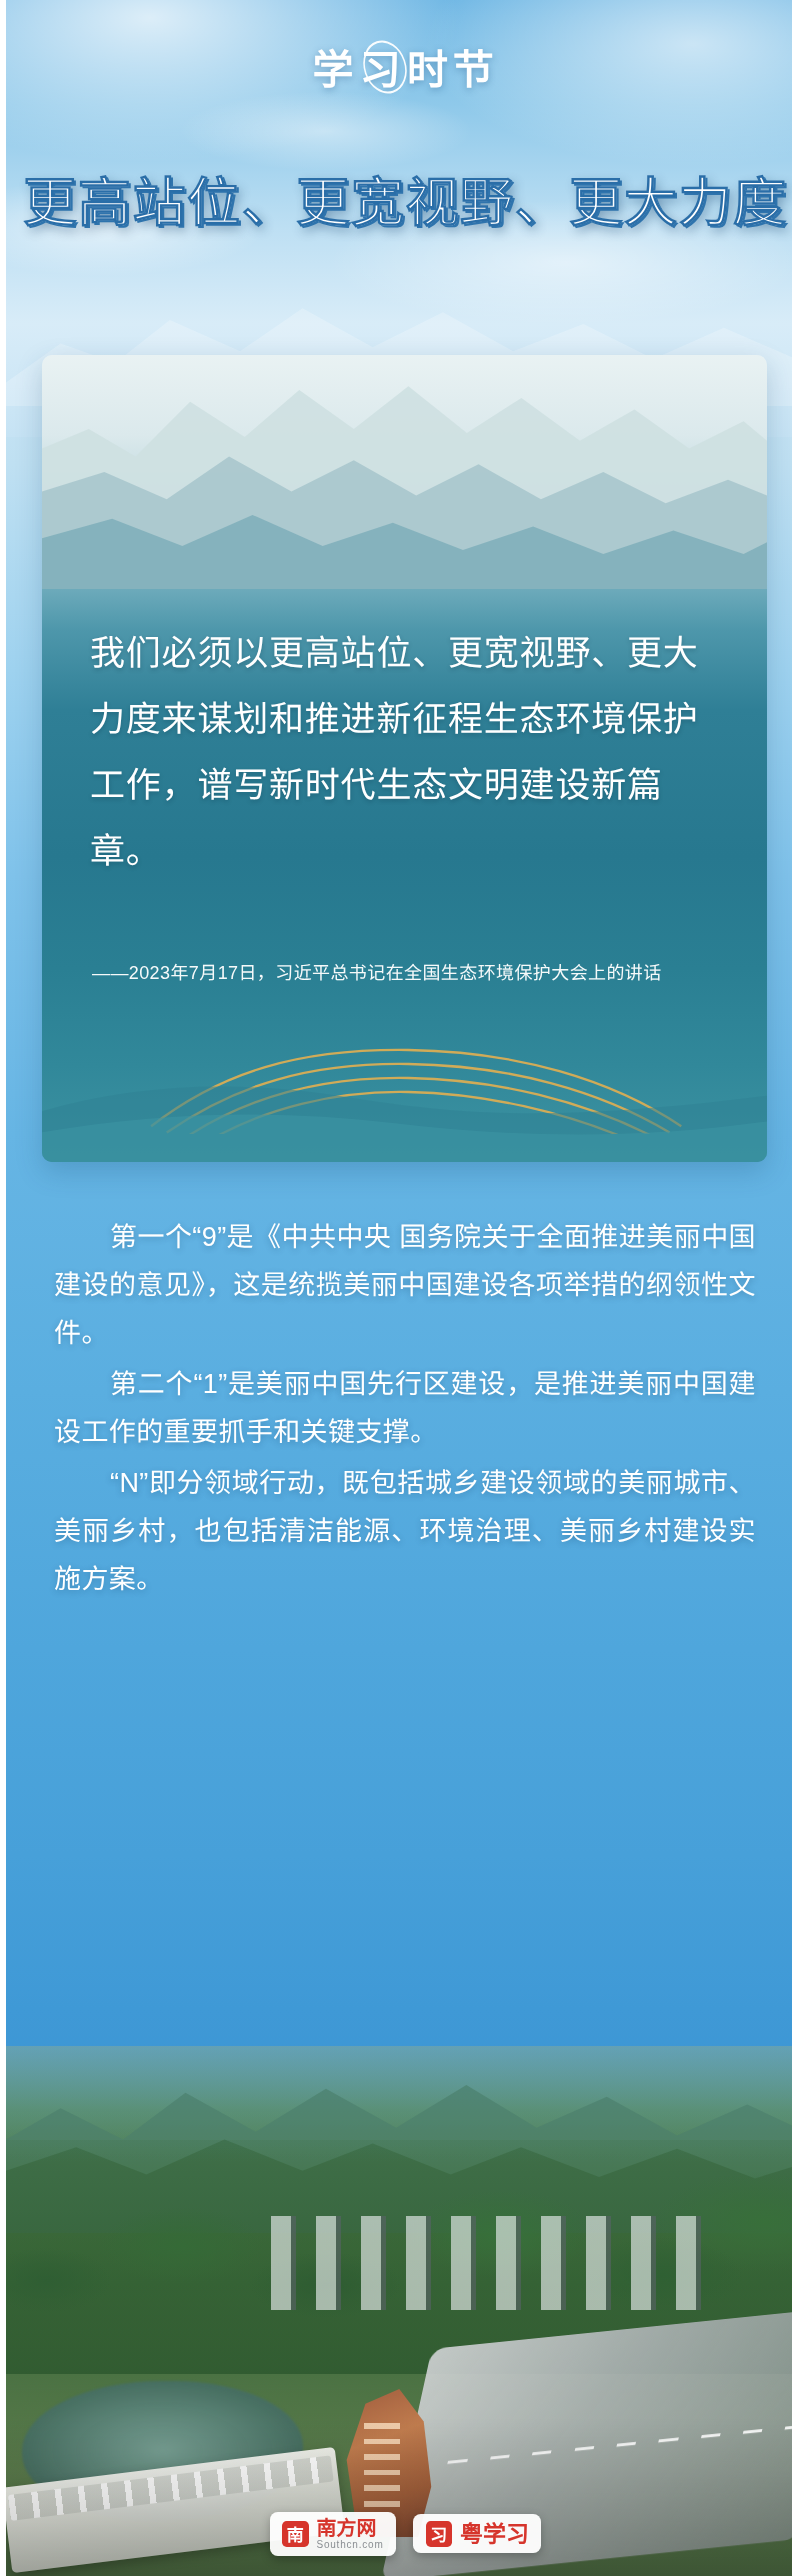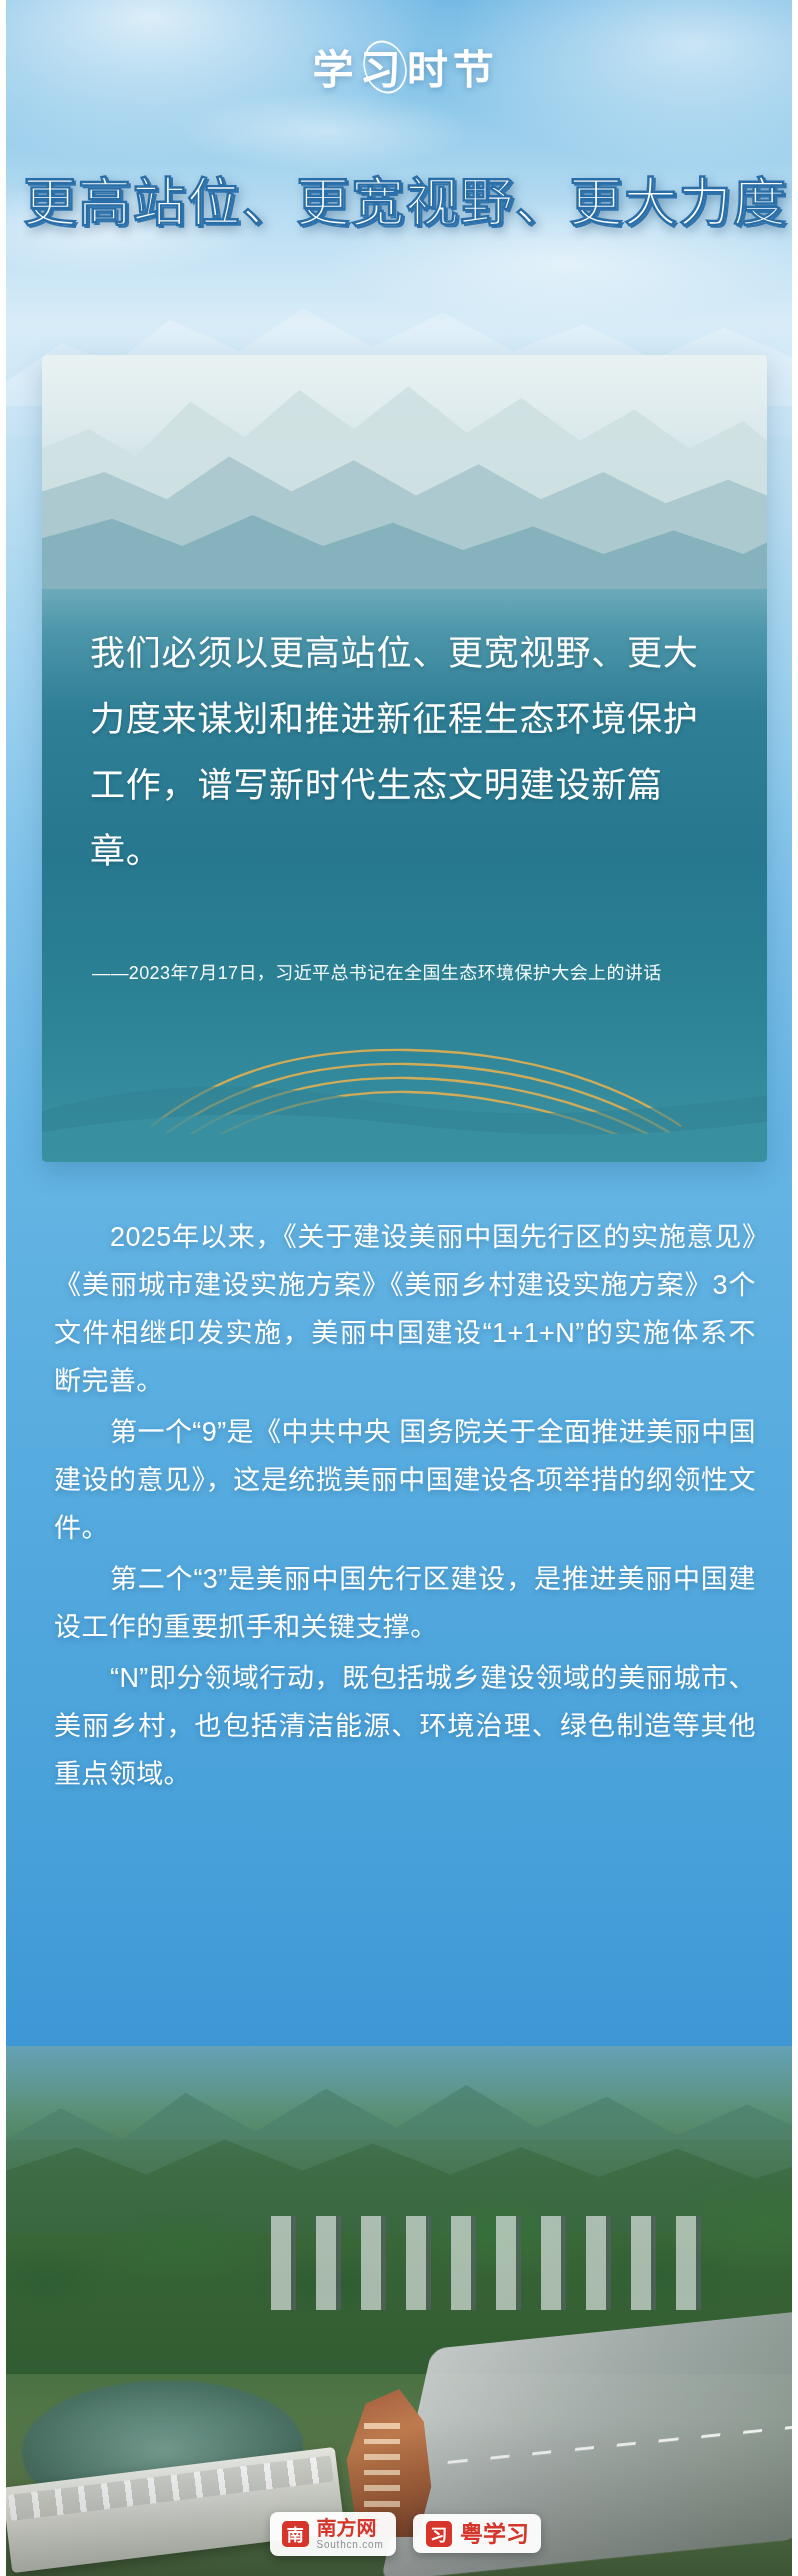--- a/index.html
+++ b/index.html
@@ -110,21 +110,21 @@
     text-shadow:
       2.3px 2.3px 0 #2f74ad,
       3.9px 4.7px 11px rgba(20,60,100,0.45);
   }
 
   
   .quote-card {
     position: absolute;
     left: 36px; top: 355px;
     width: 725px; height: 807px;
-    border-radius: 5px;
+    border-radius: 10px;
     overflow: hidden;
     background: linear-gradient(180deg,
       #e9f2f3 0%,
       #dbe9ec 10%,
       #bcd7dd 18%,
       #7fb6c4 26%,
       #4e97ab 34%,
       #2f7f96 44%,
       #27788f 62%,
       #2a7f93 76%,
@@ -353,24 +353,23 @@
 
     <div class="wave">
       <svg viewBox="0 0 930 300" preserveAspectRatio="none" aria-hidden="true">
         <path d="M0,300 L0,235 C120,200 250,195 380,215 C520,237 640,252 930,215 L930,300 Z" fill="#2f8294" opacity="0.55"></path>
         <path d="M0,300 L0,262 C150,236 300,232 450,250 C600,268 760,272 930,248 L930,300 Z" fill="#3c94a4" opacity="0.6"></path>
       </svg>
     </div>
   </div>
 
   <div class="body-text">
-    <p>2025年以来，《关于建设美丽中国先行区的实施意见》《美丽城市建设实施方案》《美丽乡村建设实施方案》3个文件相继印发实施，美丽中国建设“1+1+N”的实施体系不断完善。</p>
     <p>第一个“9”是《中共中央 国务院关于全面推进美丽中国建设的意见》，这是统揽美丽中国建设各项举措的纲领性文件。</p>
-    <p>第二个“3”是美丽中国先行区建设，是推进美丽中国建设工作的重要抓手和关键支撑。</p>
-    <p>“N”即分领域行动，既包括城乡建设领域的美丽城市、美丽乡村，也包括清洁能源、环境治理、绿色制造等其他重点领域。</p>
+    <p>第二个“1”是美丽中国先行区建设，是推进美丽中国建设工作的重要抓手和关键支撑。</p>
+    <p>“N”即分领域行动，既包括城乡建设领域的美丽城市、美丽乡村，也包括清洁能源、环境治理、美丽乡村建设实施方案。</p>
   </div>
 
   <div class="photo">
     <div class="far-hills">
       <svg viewBox="0 0 1024 240" preserveAspectRatio="none" aria-hidden="true">
         <path d="M0,240 L0,120 L70,80 L150,120 L230,60 L320,110 L410,55 L500,105 L590,50 L680,105 L770,65 L860,115 L950,75 L1024,110 L1024,240 Z" fill="#4f7f63" opacity="0.9"></path>
         <path d="M0,240 L0,160 L90,130 L180,165 L280,120 L380,160 L470,125 L570,165 L660,130 L760,168 L860,132 L960,170 L1024,150 L1024,240 Z" fill="#3f6f4a" opacity="0.95"></path>
       </svg>
     </div>
     <div class="forest"></div>

